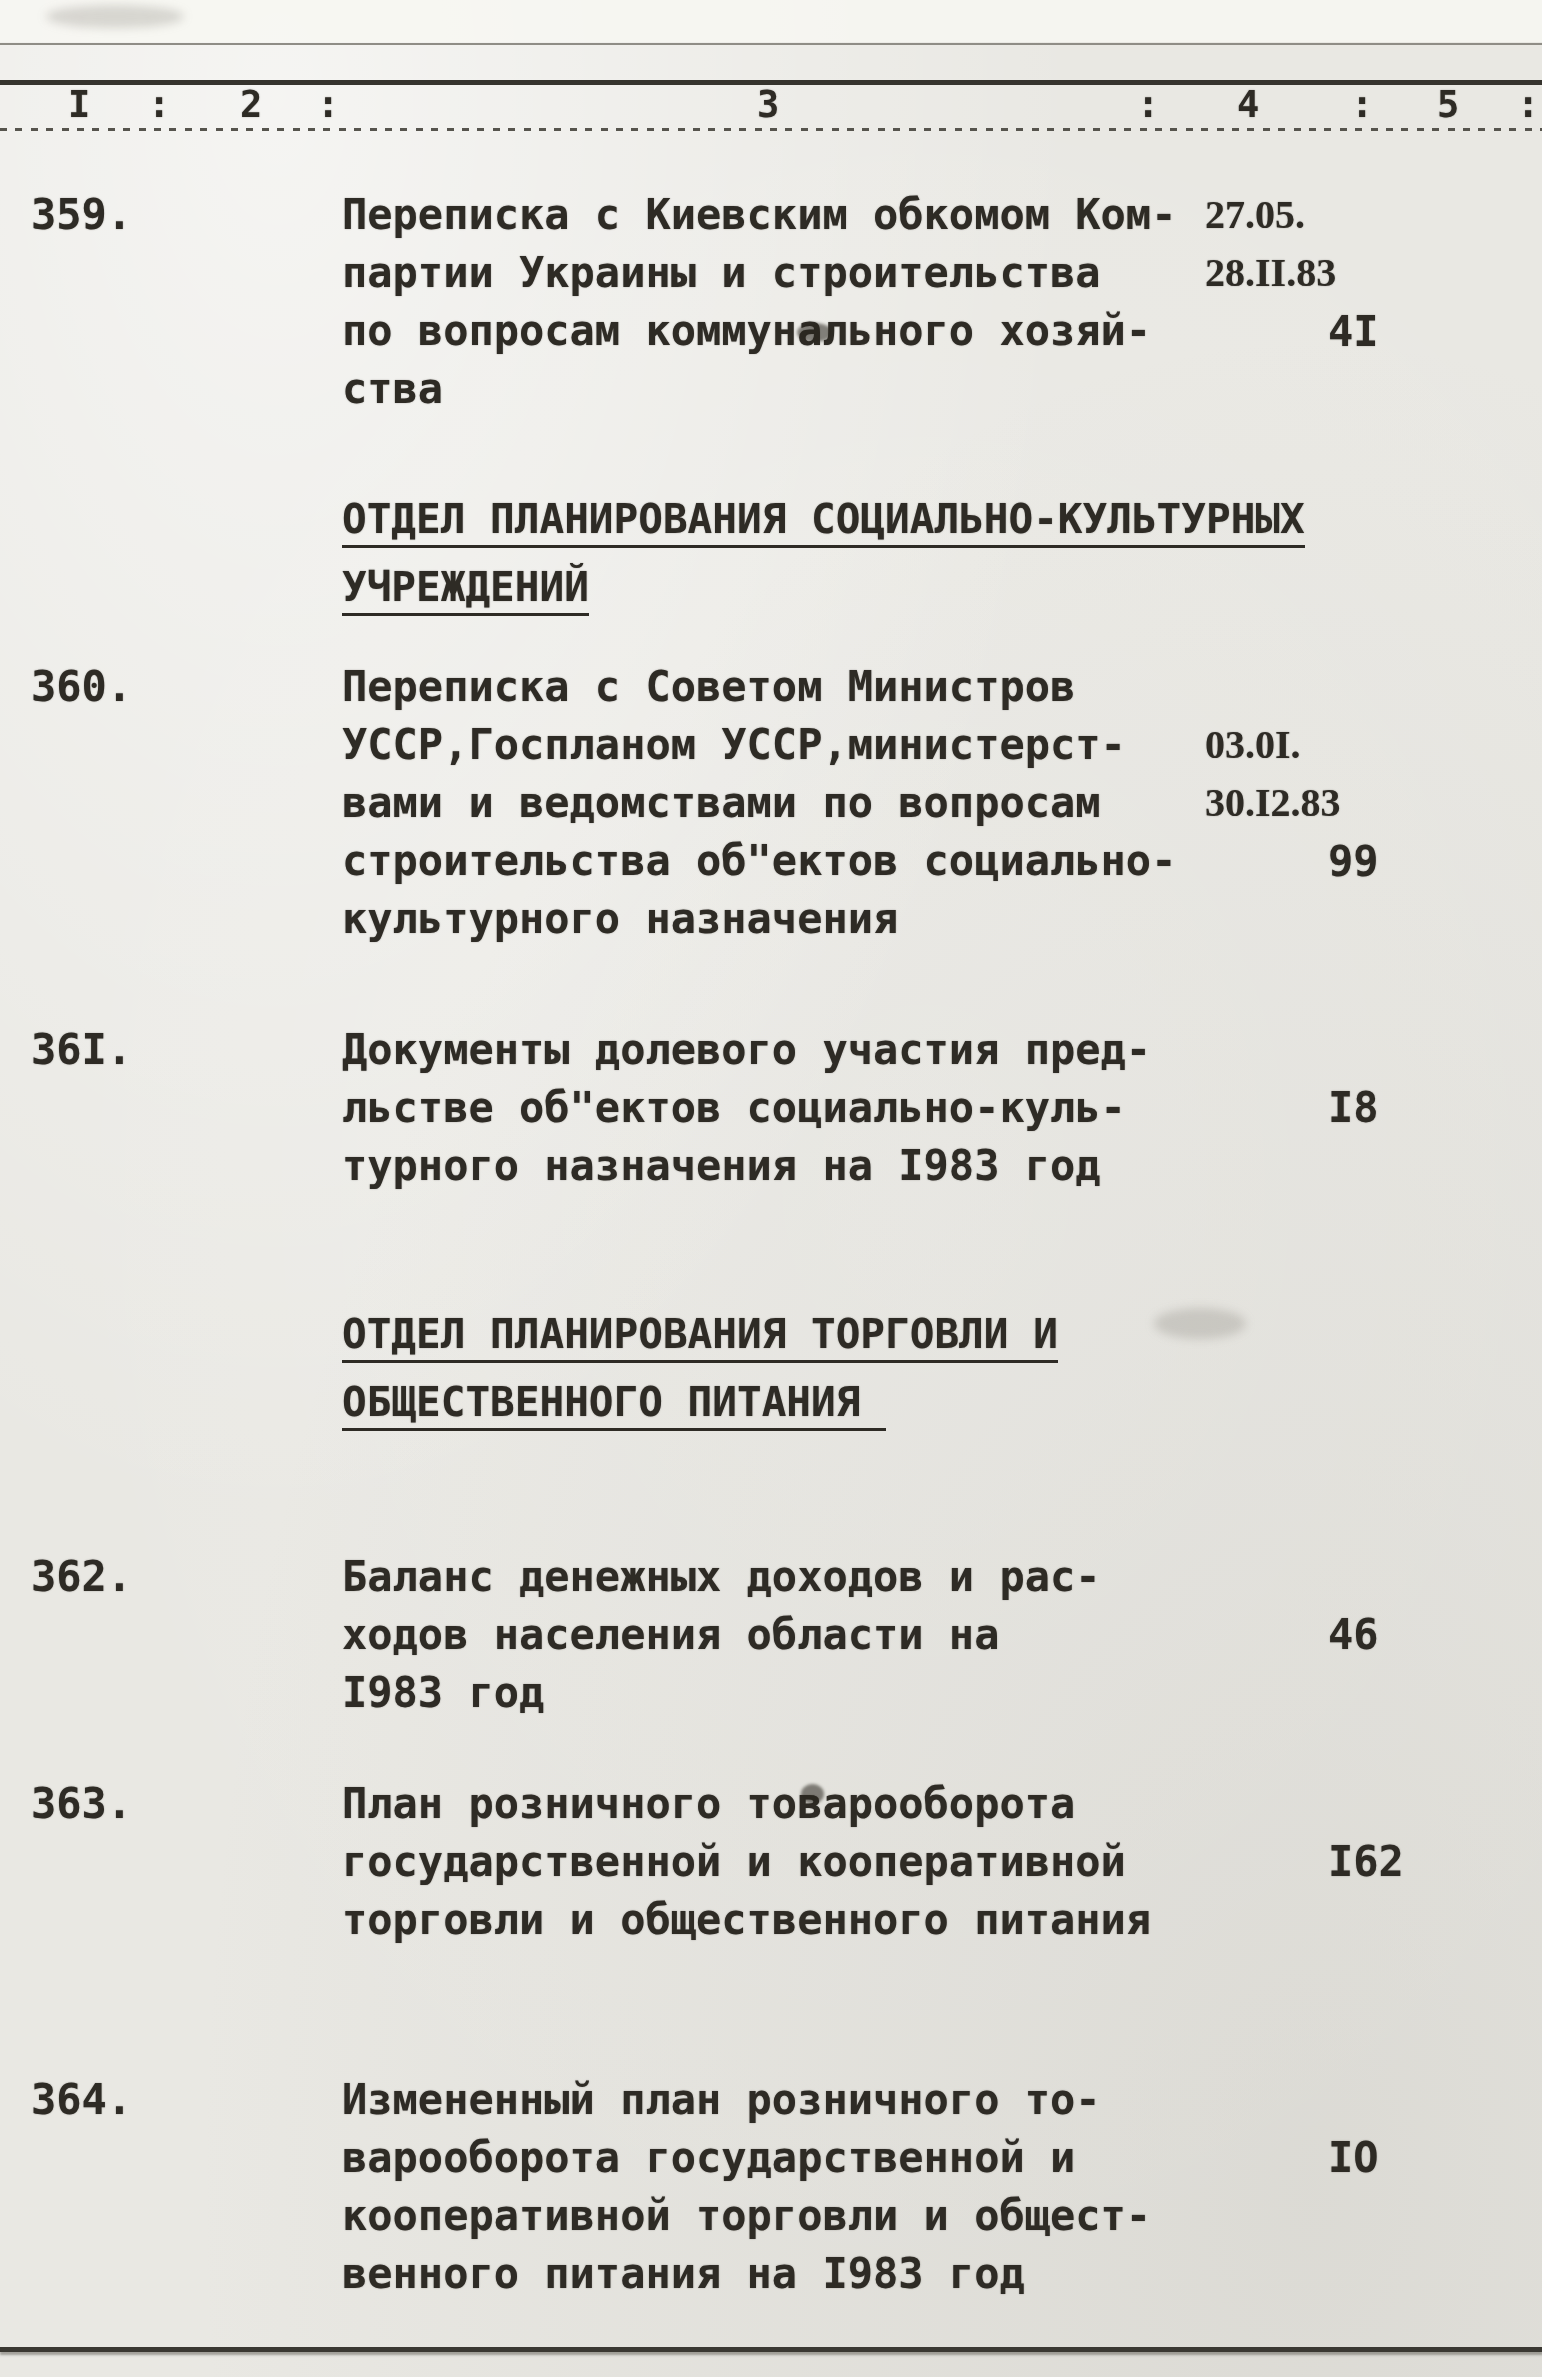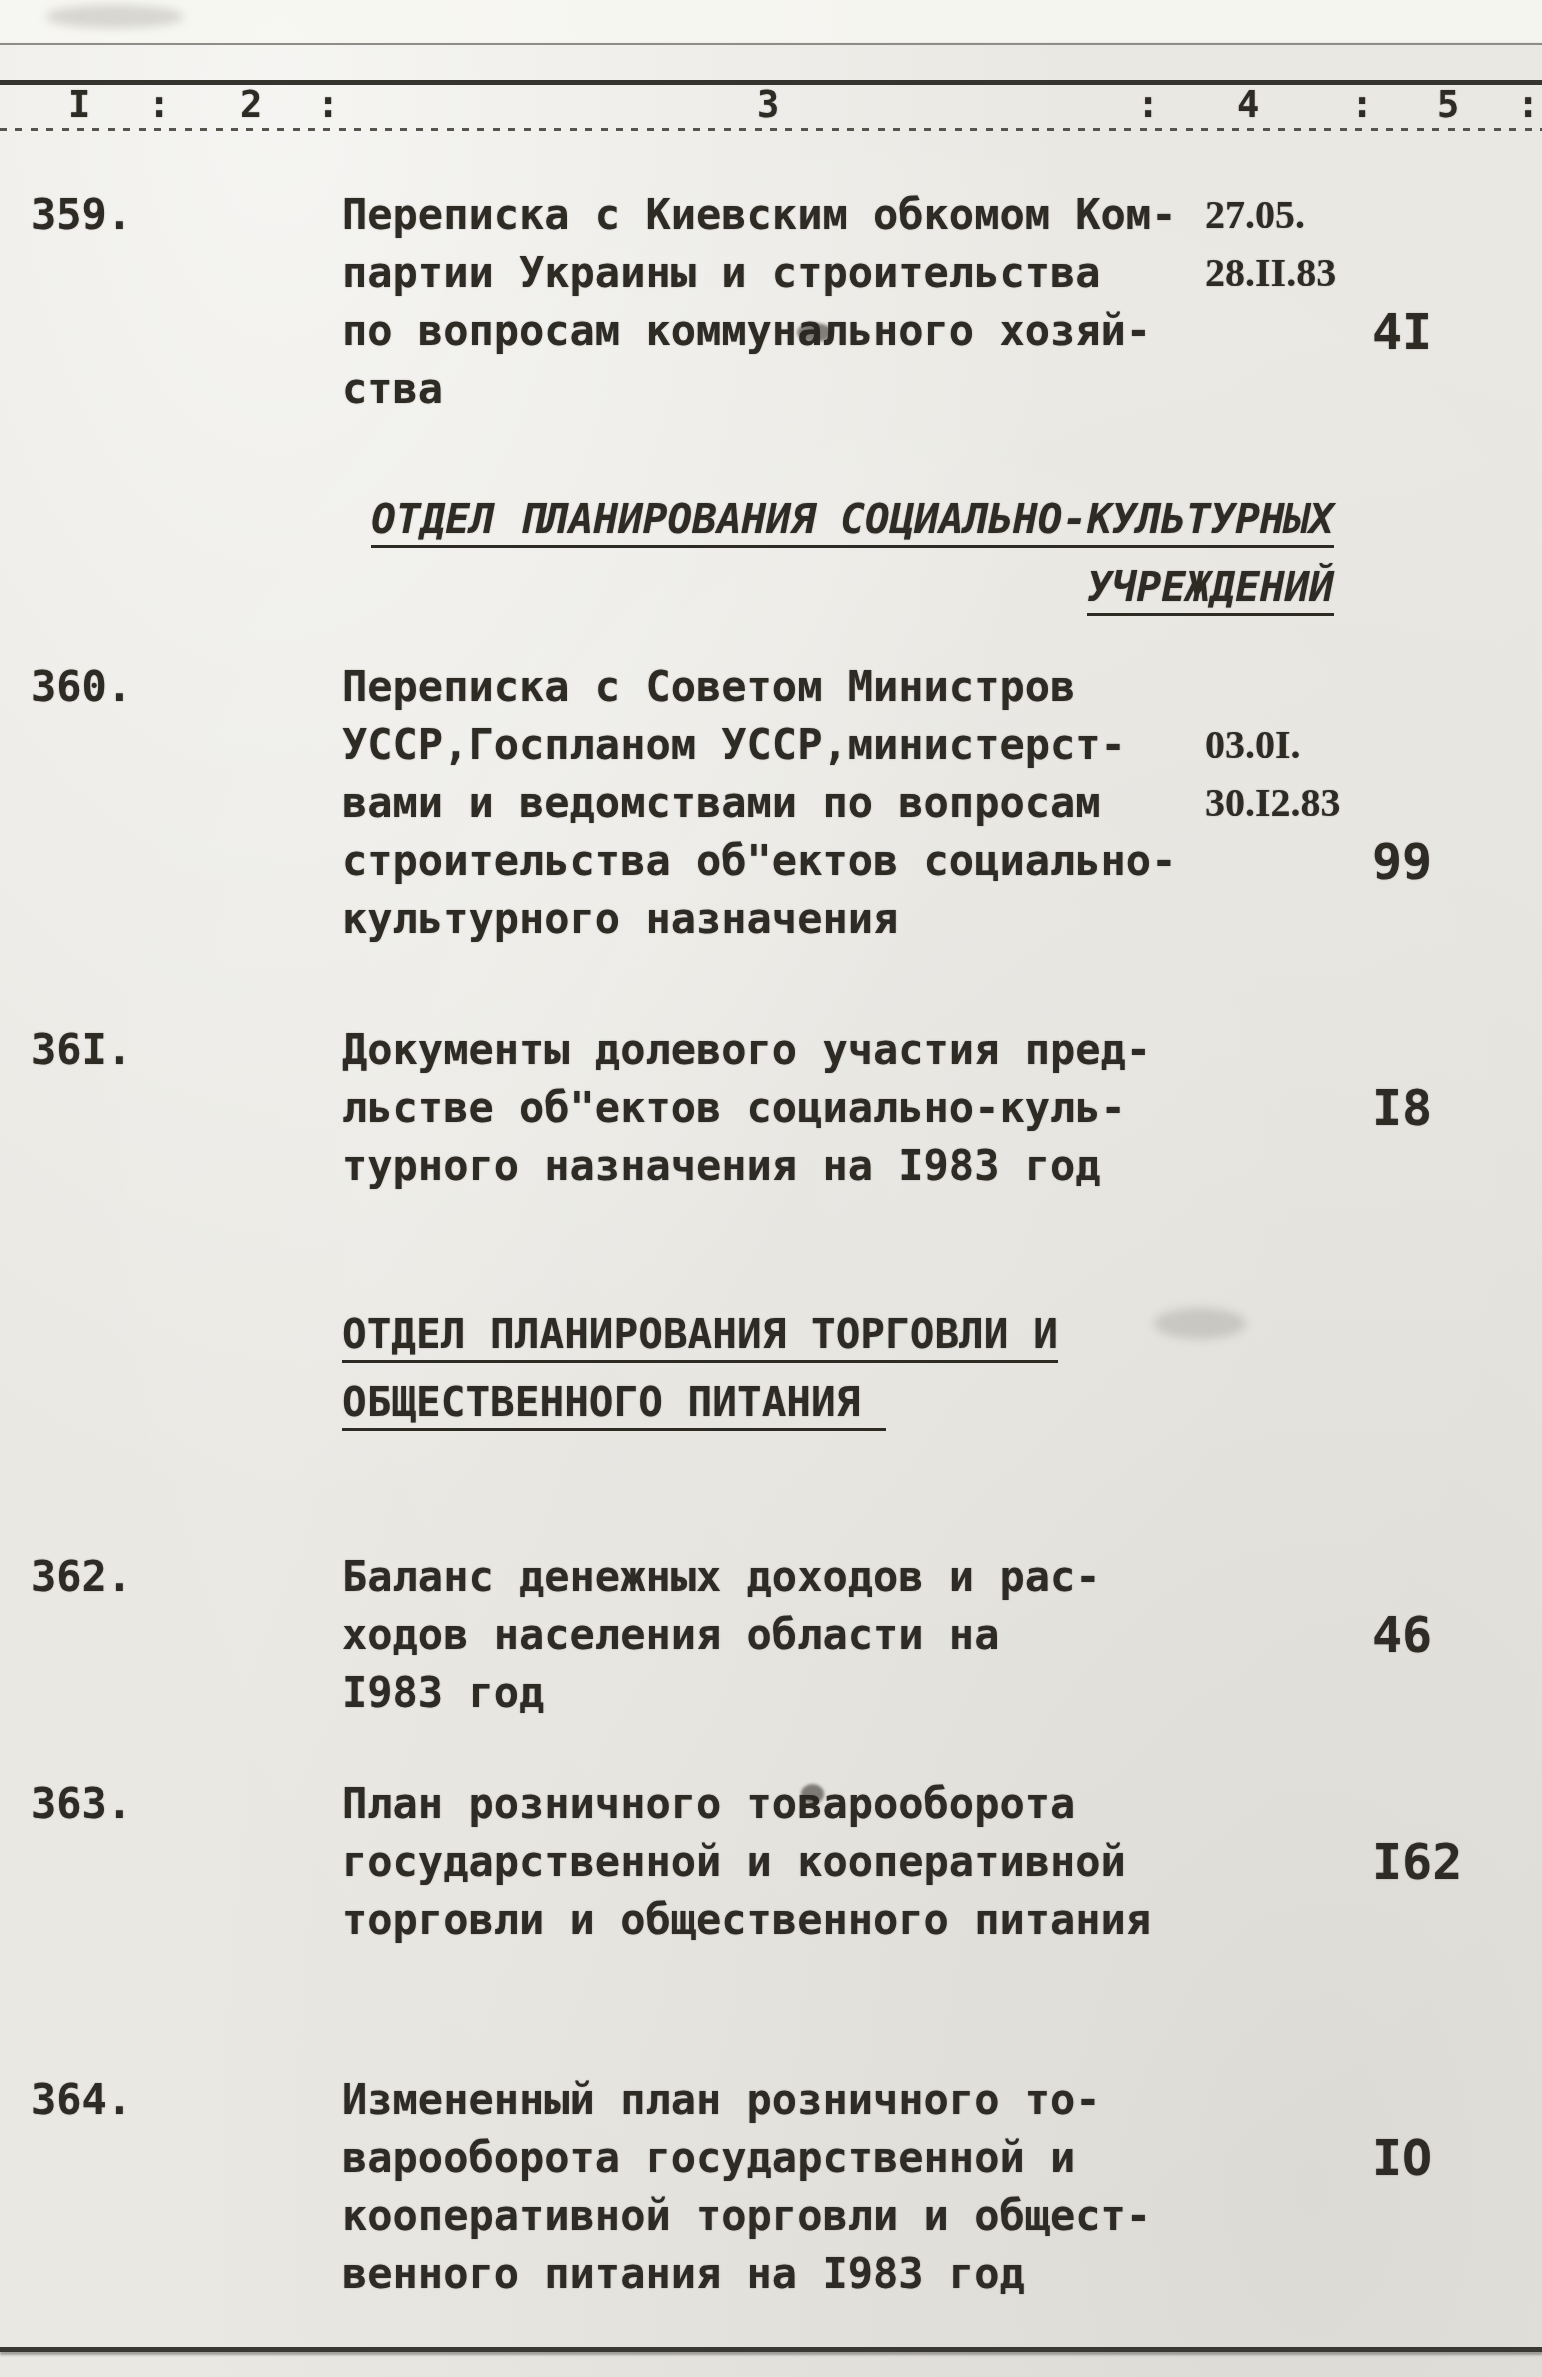--- a/index.html
+++ b/index.html
@@ -56,30 +56,30 @@
     top: 0;
     line-height: 46px;
     font-size: 37px;
     white-space: nowrap;
   }
 
   .entry { position: absolute; left: 0; width: 100%; }
   .col-num   { position: absolute; left: 31px;   white-space: nowrap; font-size: 42px; line-height: 58px; text-align: right; }
   .col-desc  { position: absolute; left: 342px;  width: 869px; font-size: 42px; }
   .col-dates { position: absolute; left: 1205px; font-size: 40px; font-family: Liberation Serif, serif; }
-  .col-pages { position: absolute; left: 1372px; font-size: 50px; line-height: 58px; white-space: nowrap; }
+  .col-pages { position: absolute; left: 1328px; font-size: 42px; line-height: 58px; white-space: nowrap; }
   .line { line-height: 58px; white-space: nowrap; }
 
   .section-heading {
     position: absolute;
     left: 342px;
     width: 992px;
     font-size: 41px;
   }
-  .section-heading.centered { text-align: right; font-style: italic; }
+  .section-heading.centered { text-align: left; }
   .heading-line { line-height: 68px; white-space: nowrap; }
   .u {
     border-bottom: 3.8px solid currentColor;
     padding-bottom: 2.3px;
   }
   .u-trail { padding-right: 26px; }
 
   .blot {
     position: absolute;
     background: rgba(40,37,30,0.55);

